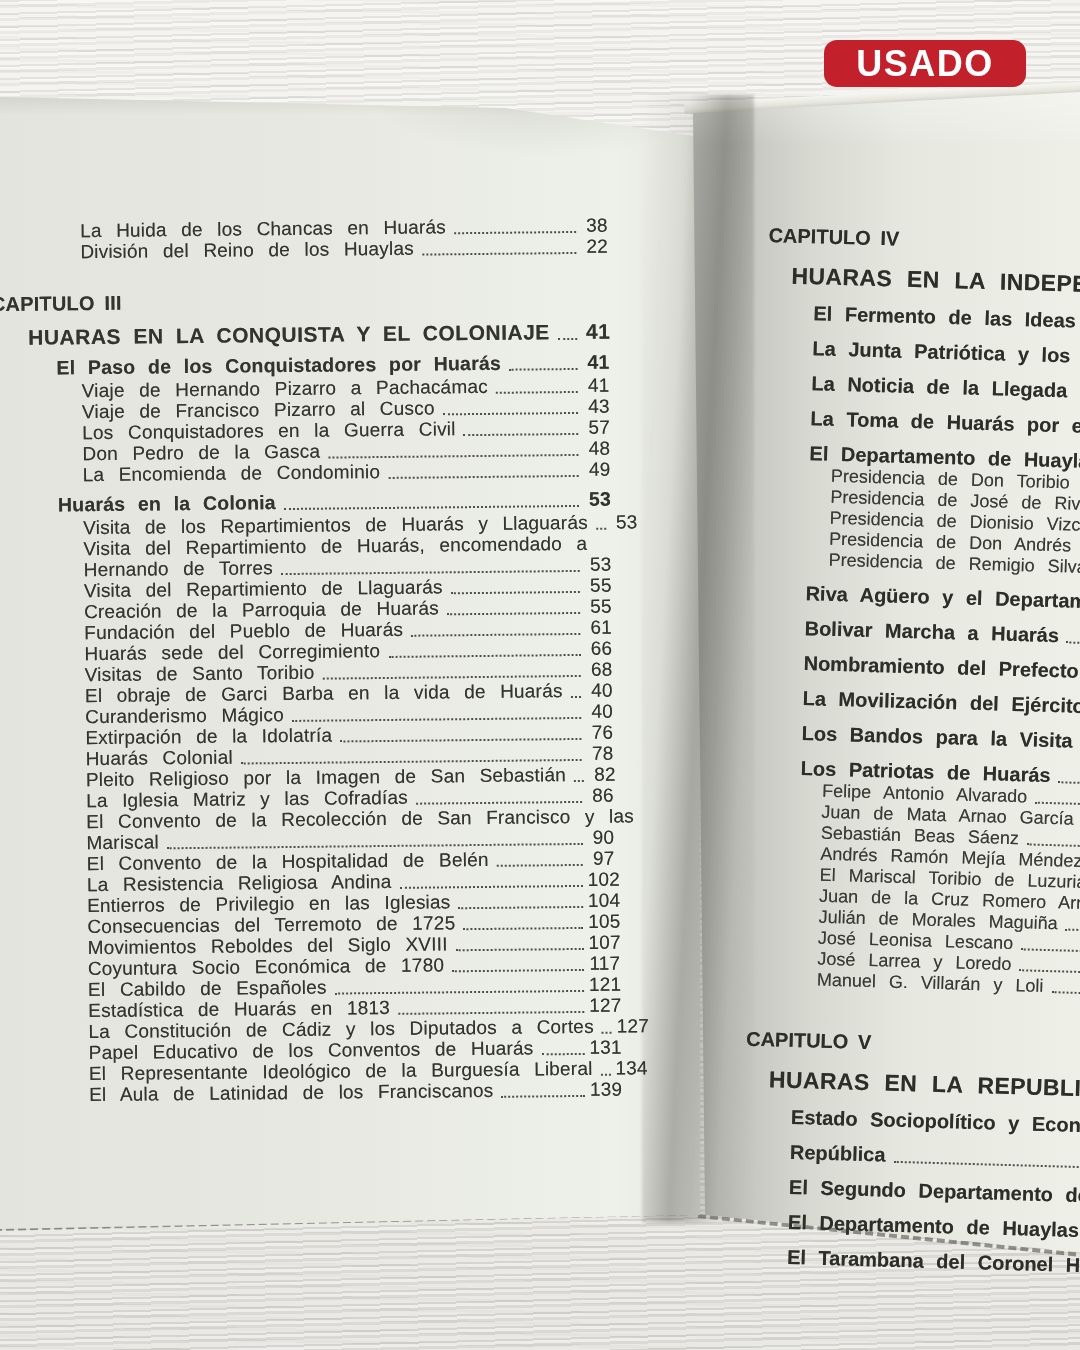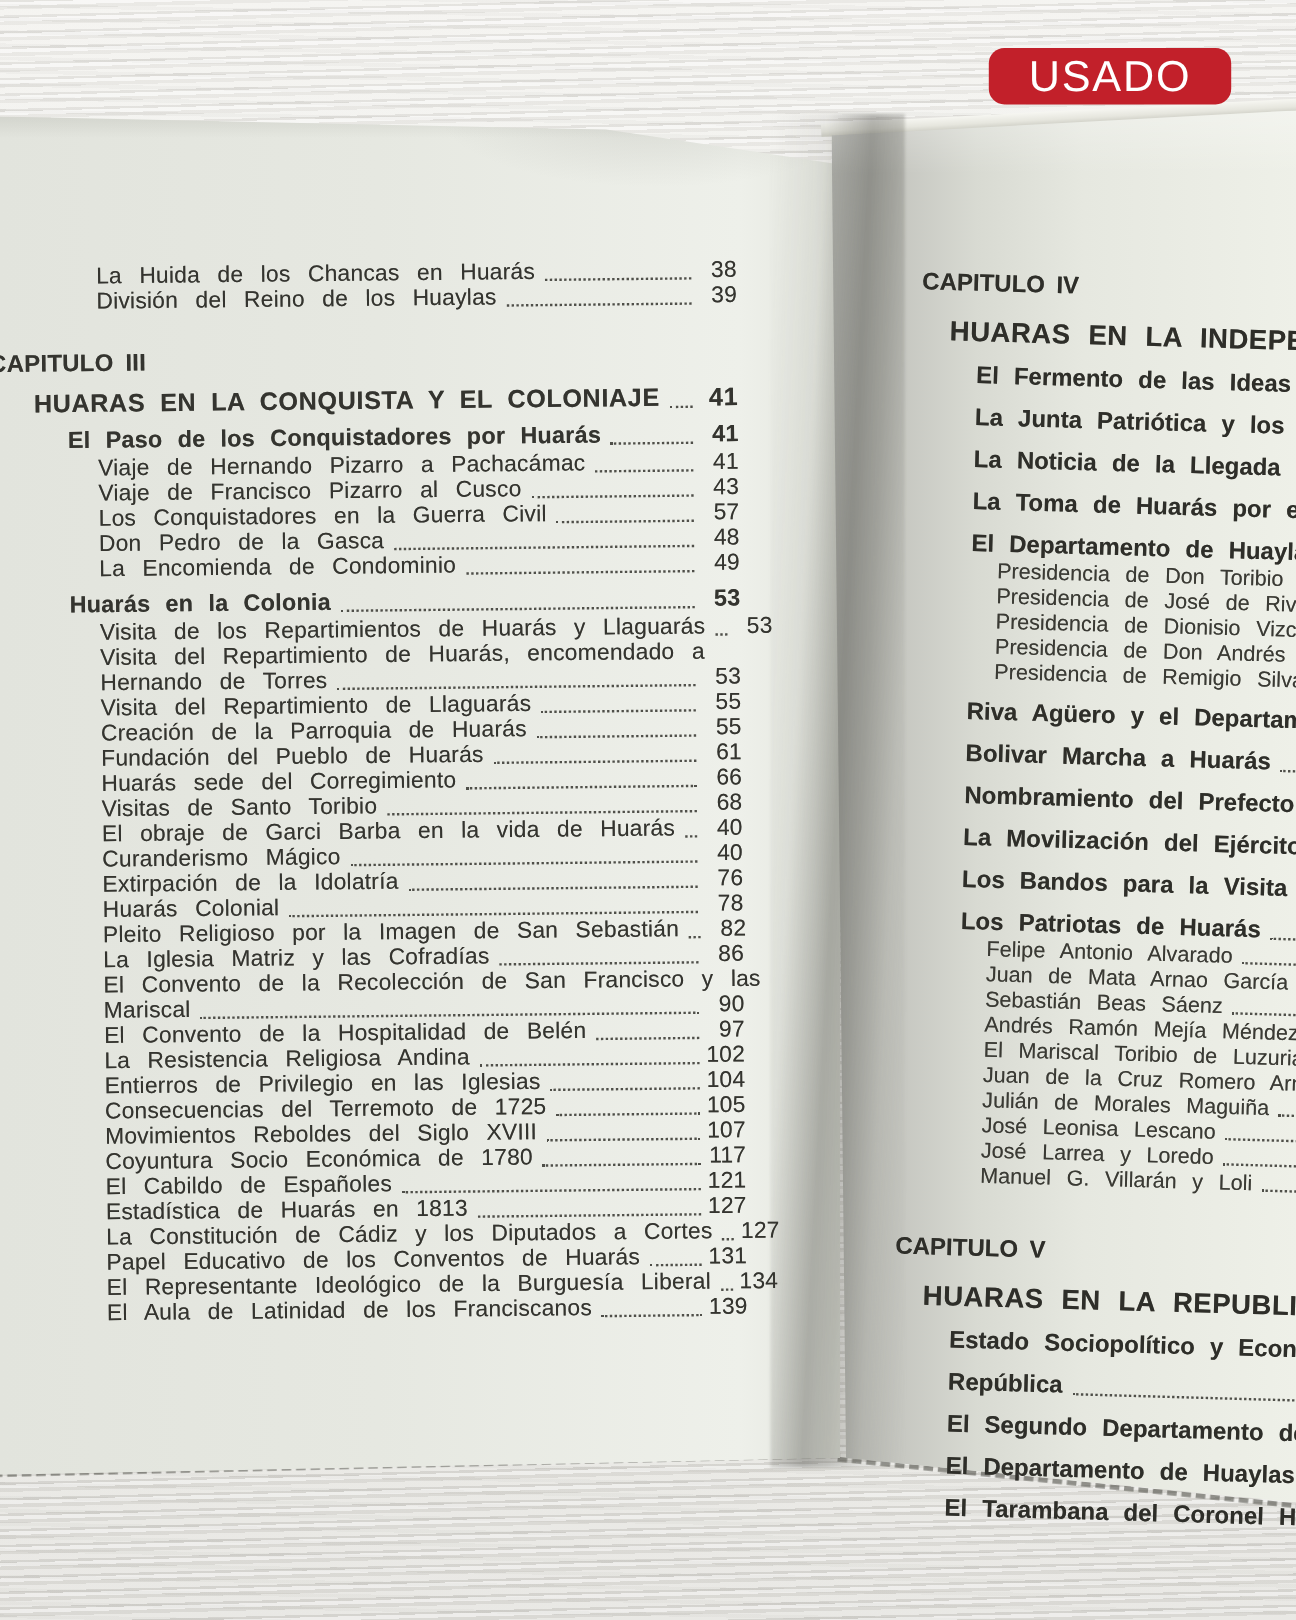--- a/index.html
+++ b/index.html
@@ -47,29 +47,29 @@
   #gutter-shadow{
     position:absolute;z-index:4;left:642px;top:95px;width:112px;height:1128px;
     background:linear-gradient(93deg, rgba(70,70,63,0) 0%, rgba(70,70,63,.08) 28%, rgba(55,55,49,.34) 50%, rgba(85,85,78,.30) 62%, rgba(130,130,121,.14) 78%, rgba(150,150,141,0) 100%);
     filter:blur(1.5px);pointer-events:none;
   }
 
   
   #usado-badge{
     position:absolute;z-index:6;left:824px;top:40px;width:202px;height:47px;
     border-radius:13px;display:flex;align-items:center;justify-content:center;
-    font-weight:normal;font-size:36px;letter-spacing:1.5px;
+    font-weight:bold;font-size:36px;letter-spacing:1.5px;
   }
 
   
   .toc{position:absolute;z-index:5;color:#34342f;text-shadow:0 0 .5px rgba(52,52,46,.55);}
   .toc .row{display:flex;align-items:flex-end;white-space:nowrap;}
   .toc .lbl{flex:0 0 auto;}
   .toc .leader{border-bottom:2px dotted #4f4f49;margin:0 4px 4px 8px;}
-  .toc .pg{flex:0 0 auto;min-width:34px;text-align:right;}
+  .toc .pg{flex:0 0 auto;min-width:34px;text-align:center;}
 
   #left-toc{left:0;top:222px;width:614px;font-size:19px;word-spacing:9px;letter-spacing:.2px;
     transform:rotate(-.6deg);transform-origin:left top;}
   #left-toc .leader{flex:1 1 12px;min-width:10px;}
   #left-toc .lvl-sub{height:21px;margin-left:80px;font-weight:400;}
   #left-toc .lvl-chapter{height:26px;margin-top:26px;margin-left:-10px;font-weight:700;font-size:20px;word-spacing:4px;}
   #left-toc .lvl-title{height:30px;margin-top:4px;margin-left:27px;font-weight:700;font-size:21px;word-spacing:6px;letter-spacing:.5px;}
   #left-toc .lvl-bold{height:26px;margin-top:4px;margin-bottom:2px;margin-left:55px;font-weight:700;font-size:19.5px;word-spacing:7px;}
 
   #right-toc{left:770px;top:185px;width:430px;font-size:20px;font-weight:700;word-spacing:7px;
@@ -92,21 +92,21 @@
 
 <div class="toc" id="left-toc" data-name="left-page-toc">
     <div class="row lvl-sub" data-name="toc-entry">
       <span class="lbl" data-name="toc-entry-label">La Huida de los Chancas en Huarás</span>
       <span class="leader" data-name="dot-leader"></span>
       <span class="pg" data-name="toc-entry-page-number">38</span>
     </div>
     <div class="row lvl-sub" data-name="toc-entry">
       <span class="lbl" data-name="toc-entry-label">División del Reino de los Huaylas</span>
       <span class="leader" data-name="dot-leader"></span>
-      <span class="pg" data-name="toc-entry-page-number">39</span>
+      <span class="pg" data-name="toc-entry-page-number">22</span>
     </div>
     <div class="row lvl-chapter" data-name="toc-entry">
       <span class="lbl" data-name="toc-entry-label">CAPITULO III</span>
     </div>
     <div class="row lvl-title" data-name="toc-entry">
       <span class="lbl" data-name="toc-entry-label">HUARAS EN LA CONQUISTA Y EL COLONIAJE</span>
       <span class="leader" data-name="dot-leader"></span>
       <span class="pg" data-name="toc-entry-page-number">41</span>
     </div>
     <div class="row lvl-bold" data-name="toc-entry">

